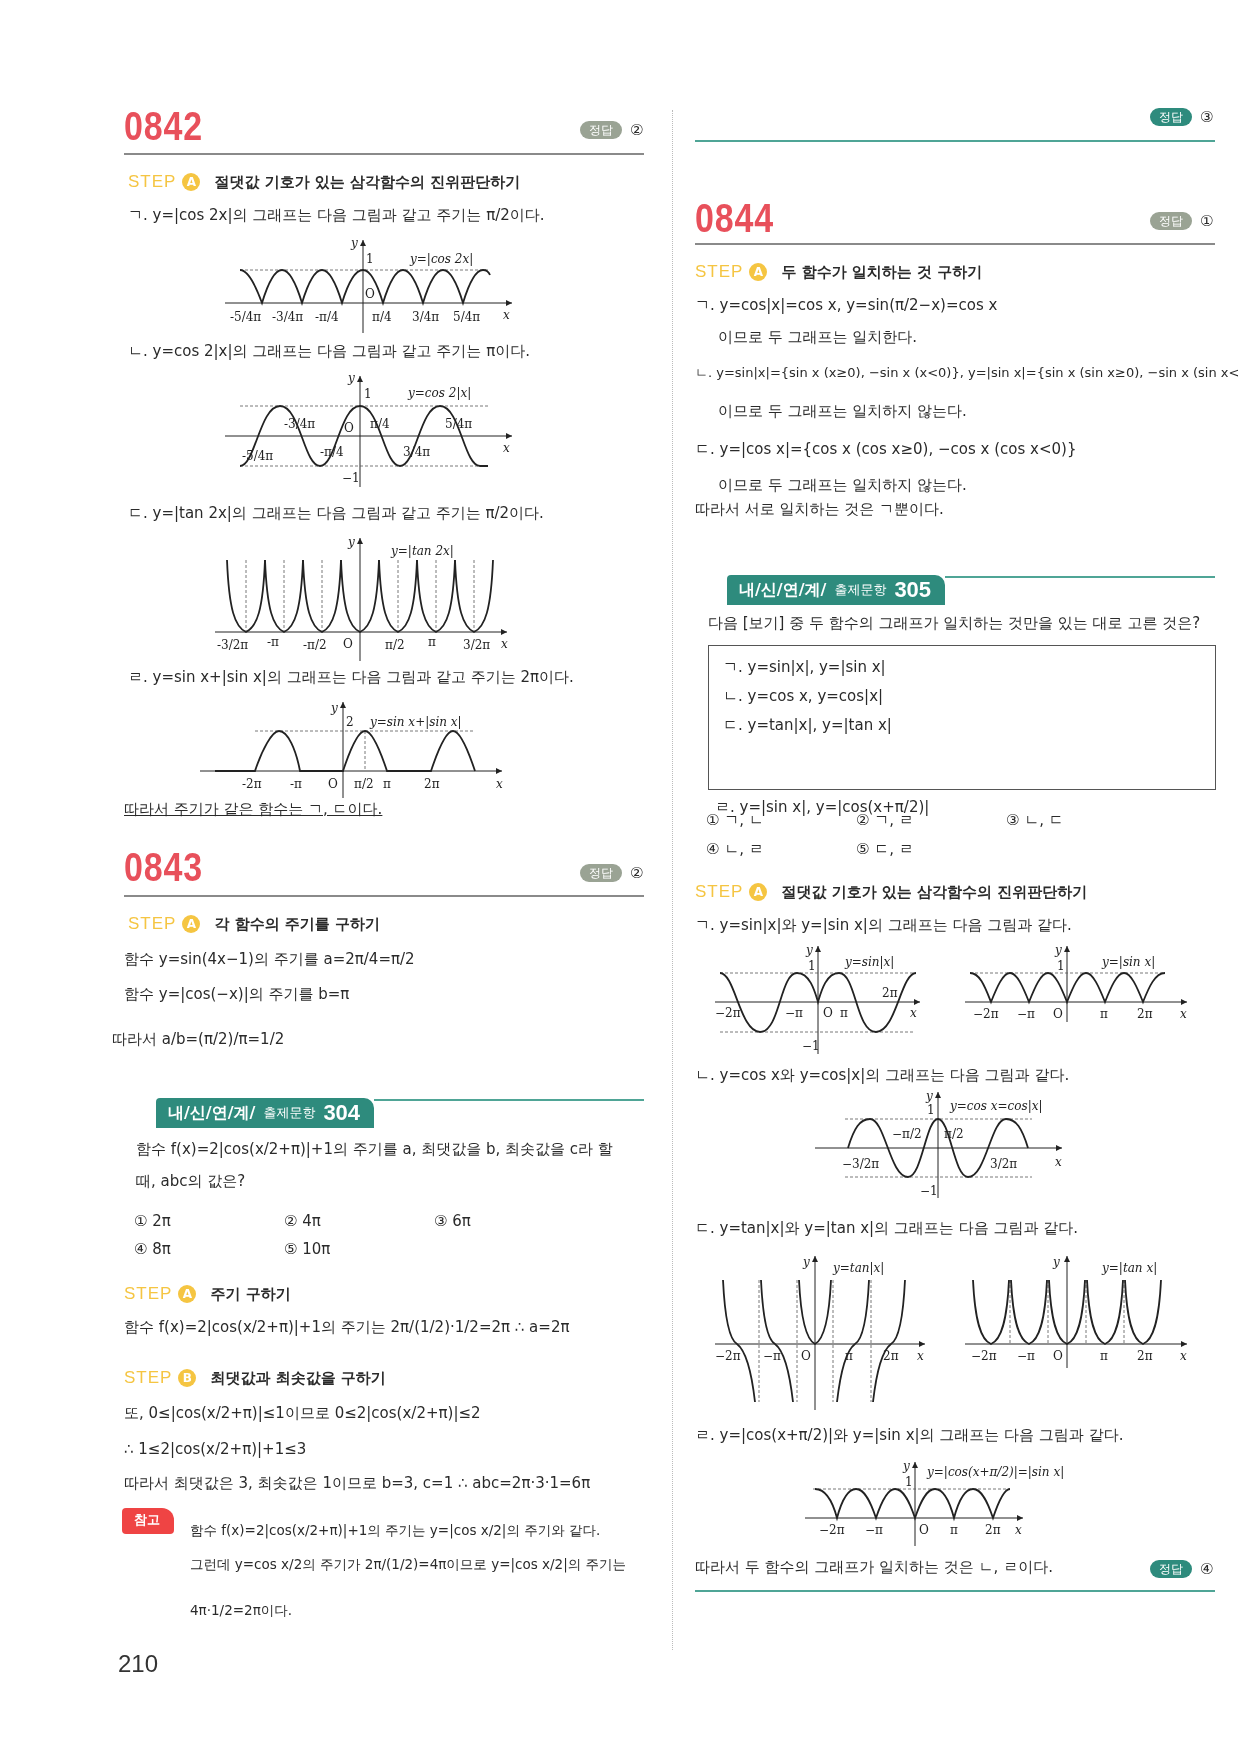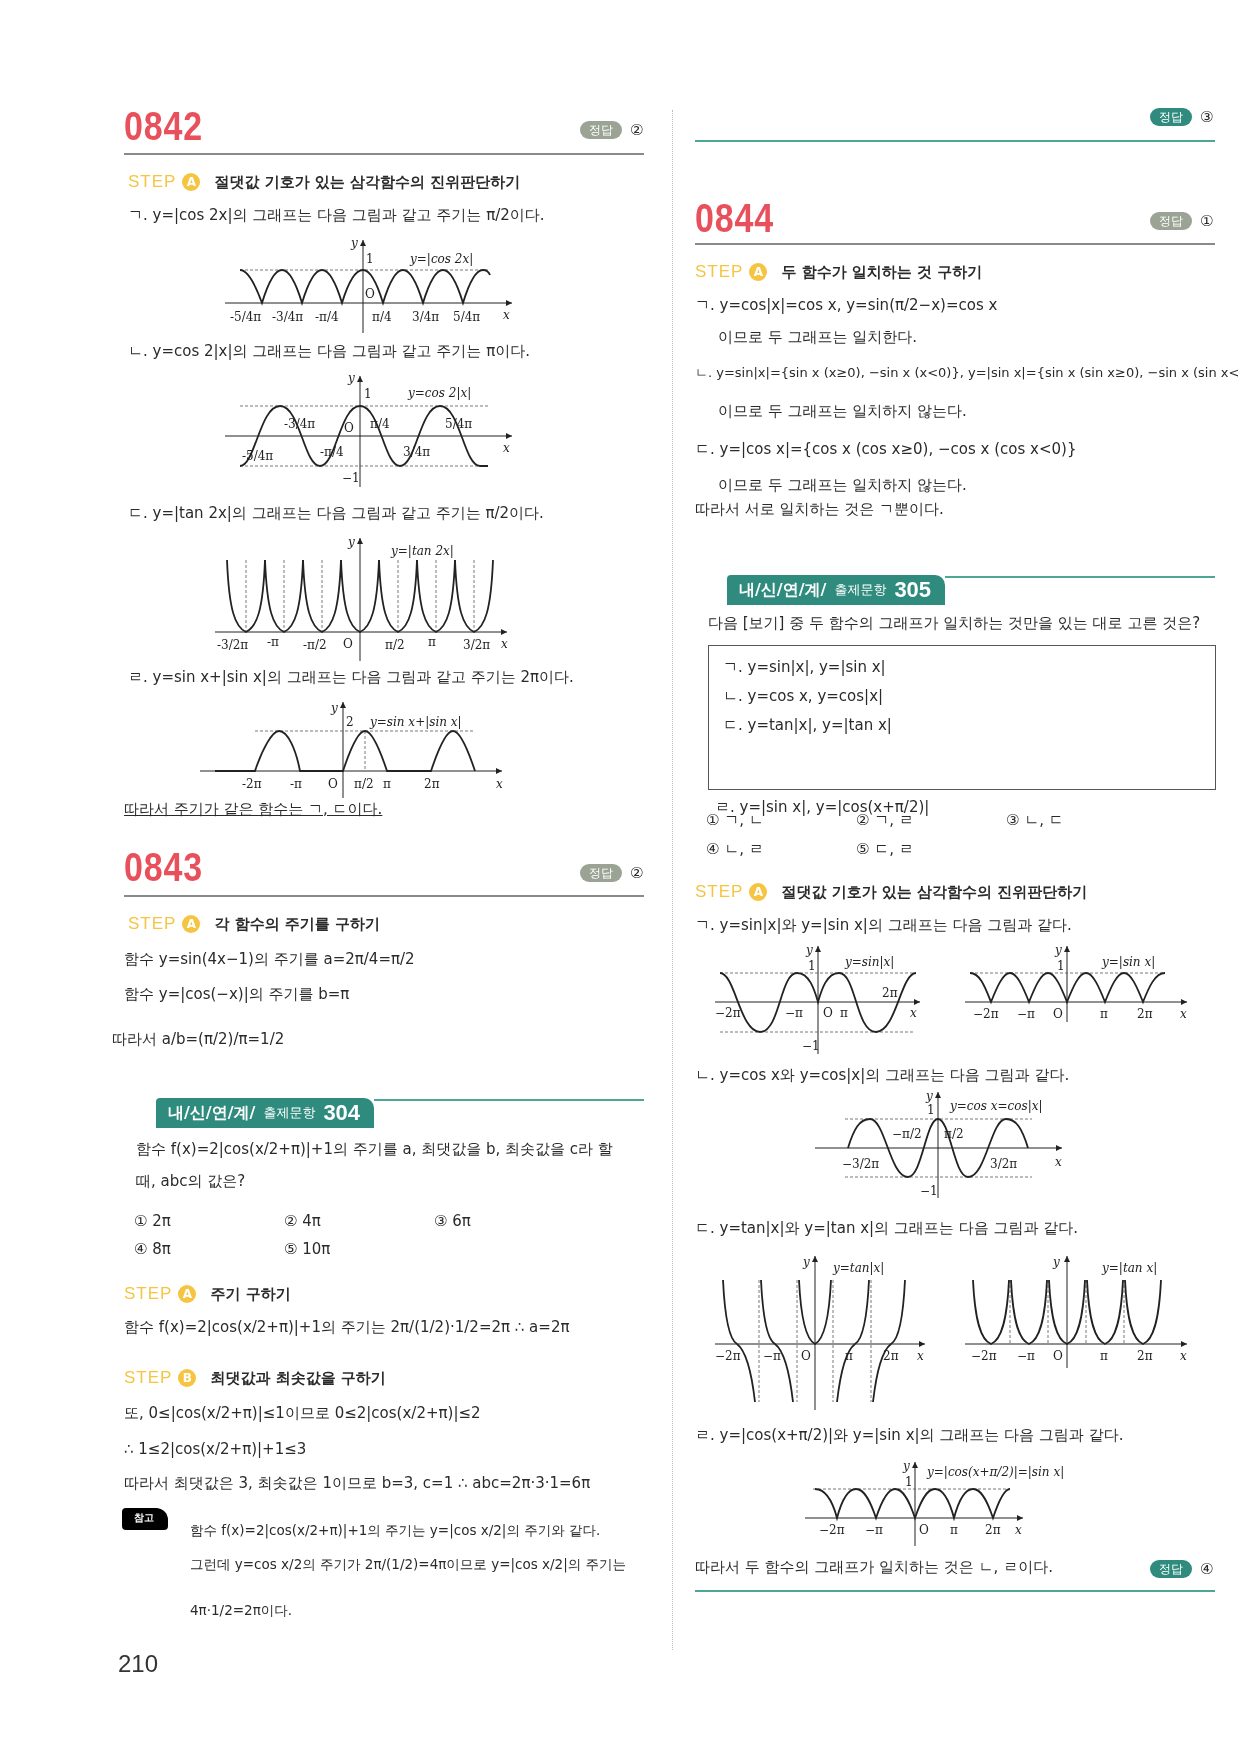--- a/index.html
+++ b/index.html
@@ -19,21 +19,21 @@
   .step-circle { display: inline-flex; width: 18px; height: 18px; border-radius: 50%; background: #f5c542; color: #fff; font-size: 12px; align-items: center; justify-content: center; margin-right: 8px; }
   .line { position: absolute; font-size: 15px; white-space: nowrap; }
   .tag-bar { position: absolute; height: 32px; display: flex; align-items: center; padding-left: 32px; }
   .tag { background: #2e8b7d; color: #fff; height: 30px; padding: 0 14px 0 12px; border-radius: 4px 10px 0 0; display: flex; align-items: center; gap: 8px; font-weight: bold; }
   .tag .t1 { font-size: 16px; }
   .tag .t2 { font-size: 13px; font-weight: normal; }
   .tag .t3 { font-size: 22px; font-family: "Liberation Sans", sans-serif; }
   .tag-line { flex: 1; height: 2px; background: #4fa596; align-self: flex-start; margin-top: 2px; }
   .box { position: absolute; border: 1px solid #555; }
   .choices { position: absolute; display: grid; grid-template-columns: 150px 150px 150px; row-gap: 10px; font-size: 15px; }
-  .note-tag { position: absolute; background: #000000; color: #fff; font-size: 10px; font-weight: bold; padding: 3px 14px 5px 12px; border-radius: 4px 12px 4px 4px; }
+  .note-tag { position: absolute; background: #ef4444; color: #fff; font-size: 13px; font-weight: bold; padding: 3px 14px 5px 12px; border-radius: 4px 12px 4px 4px; }
   .page-num { position: absolute; left: 118px; top: 1650px; font-family: "Liberation Sans", sans-serif; font-size: 24px; color: #333; }
   svg text { font-family: "DejaVu Serif", serif; font-size: 12px; fill: #222; }
   svg .it { font-style: italic; }
   svg .curve { fill: none; stroke: #222; stroke-width: 1.8; }
   svg .axis { stroke: #222; stroke-width: 1; }
   svg .dash { stroke: #555; stroke-width: 0.8; stroke-dasharray: 3 2; }
 </style>
 </head>
 <body>
 

